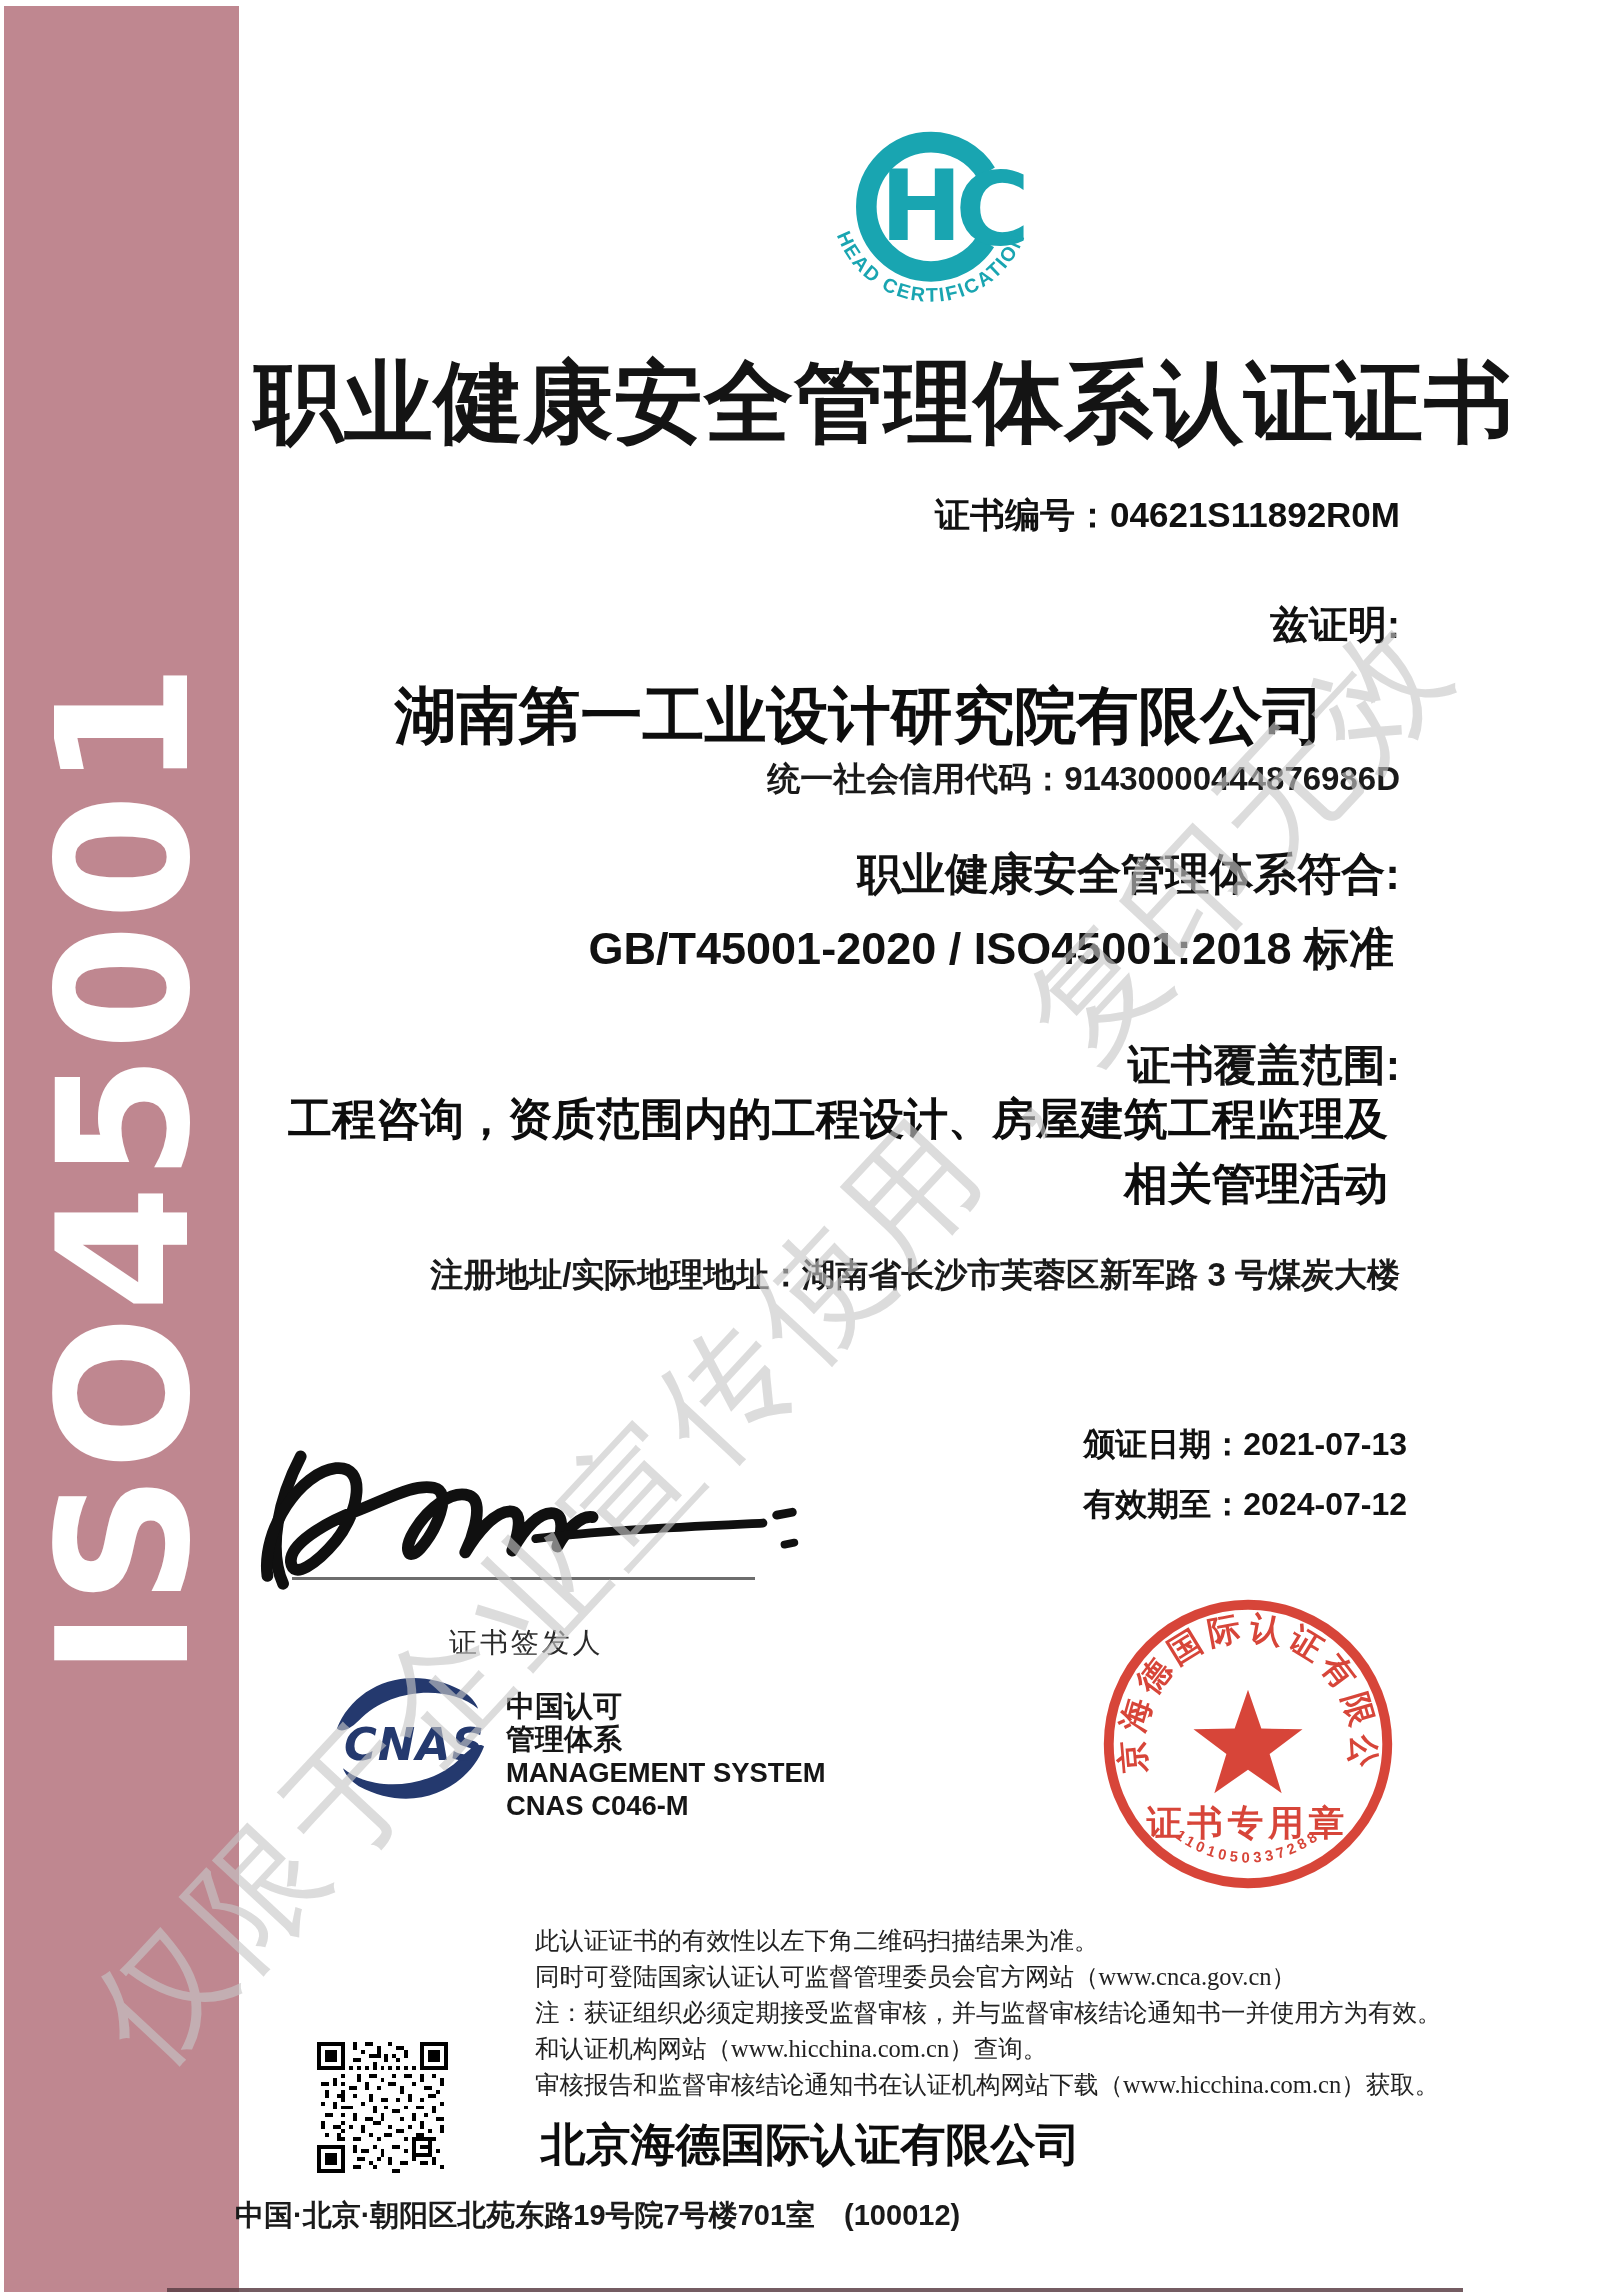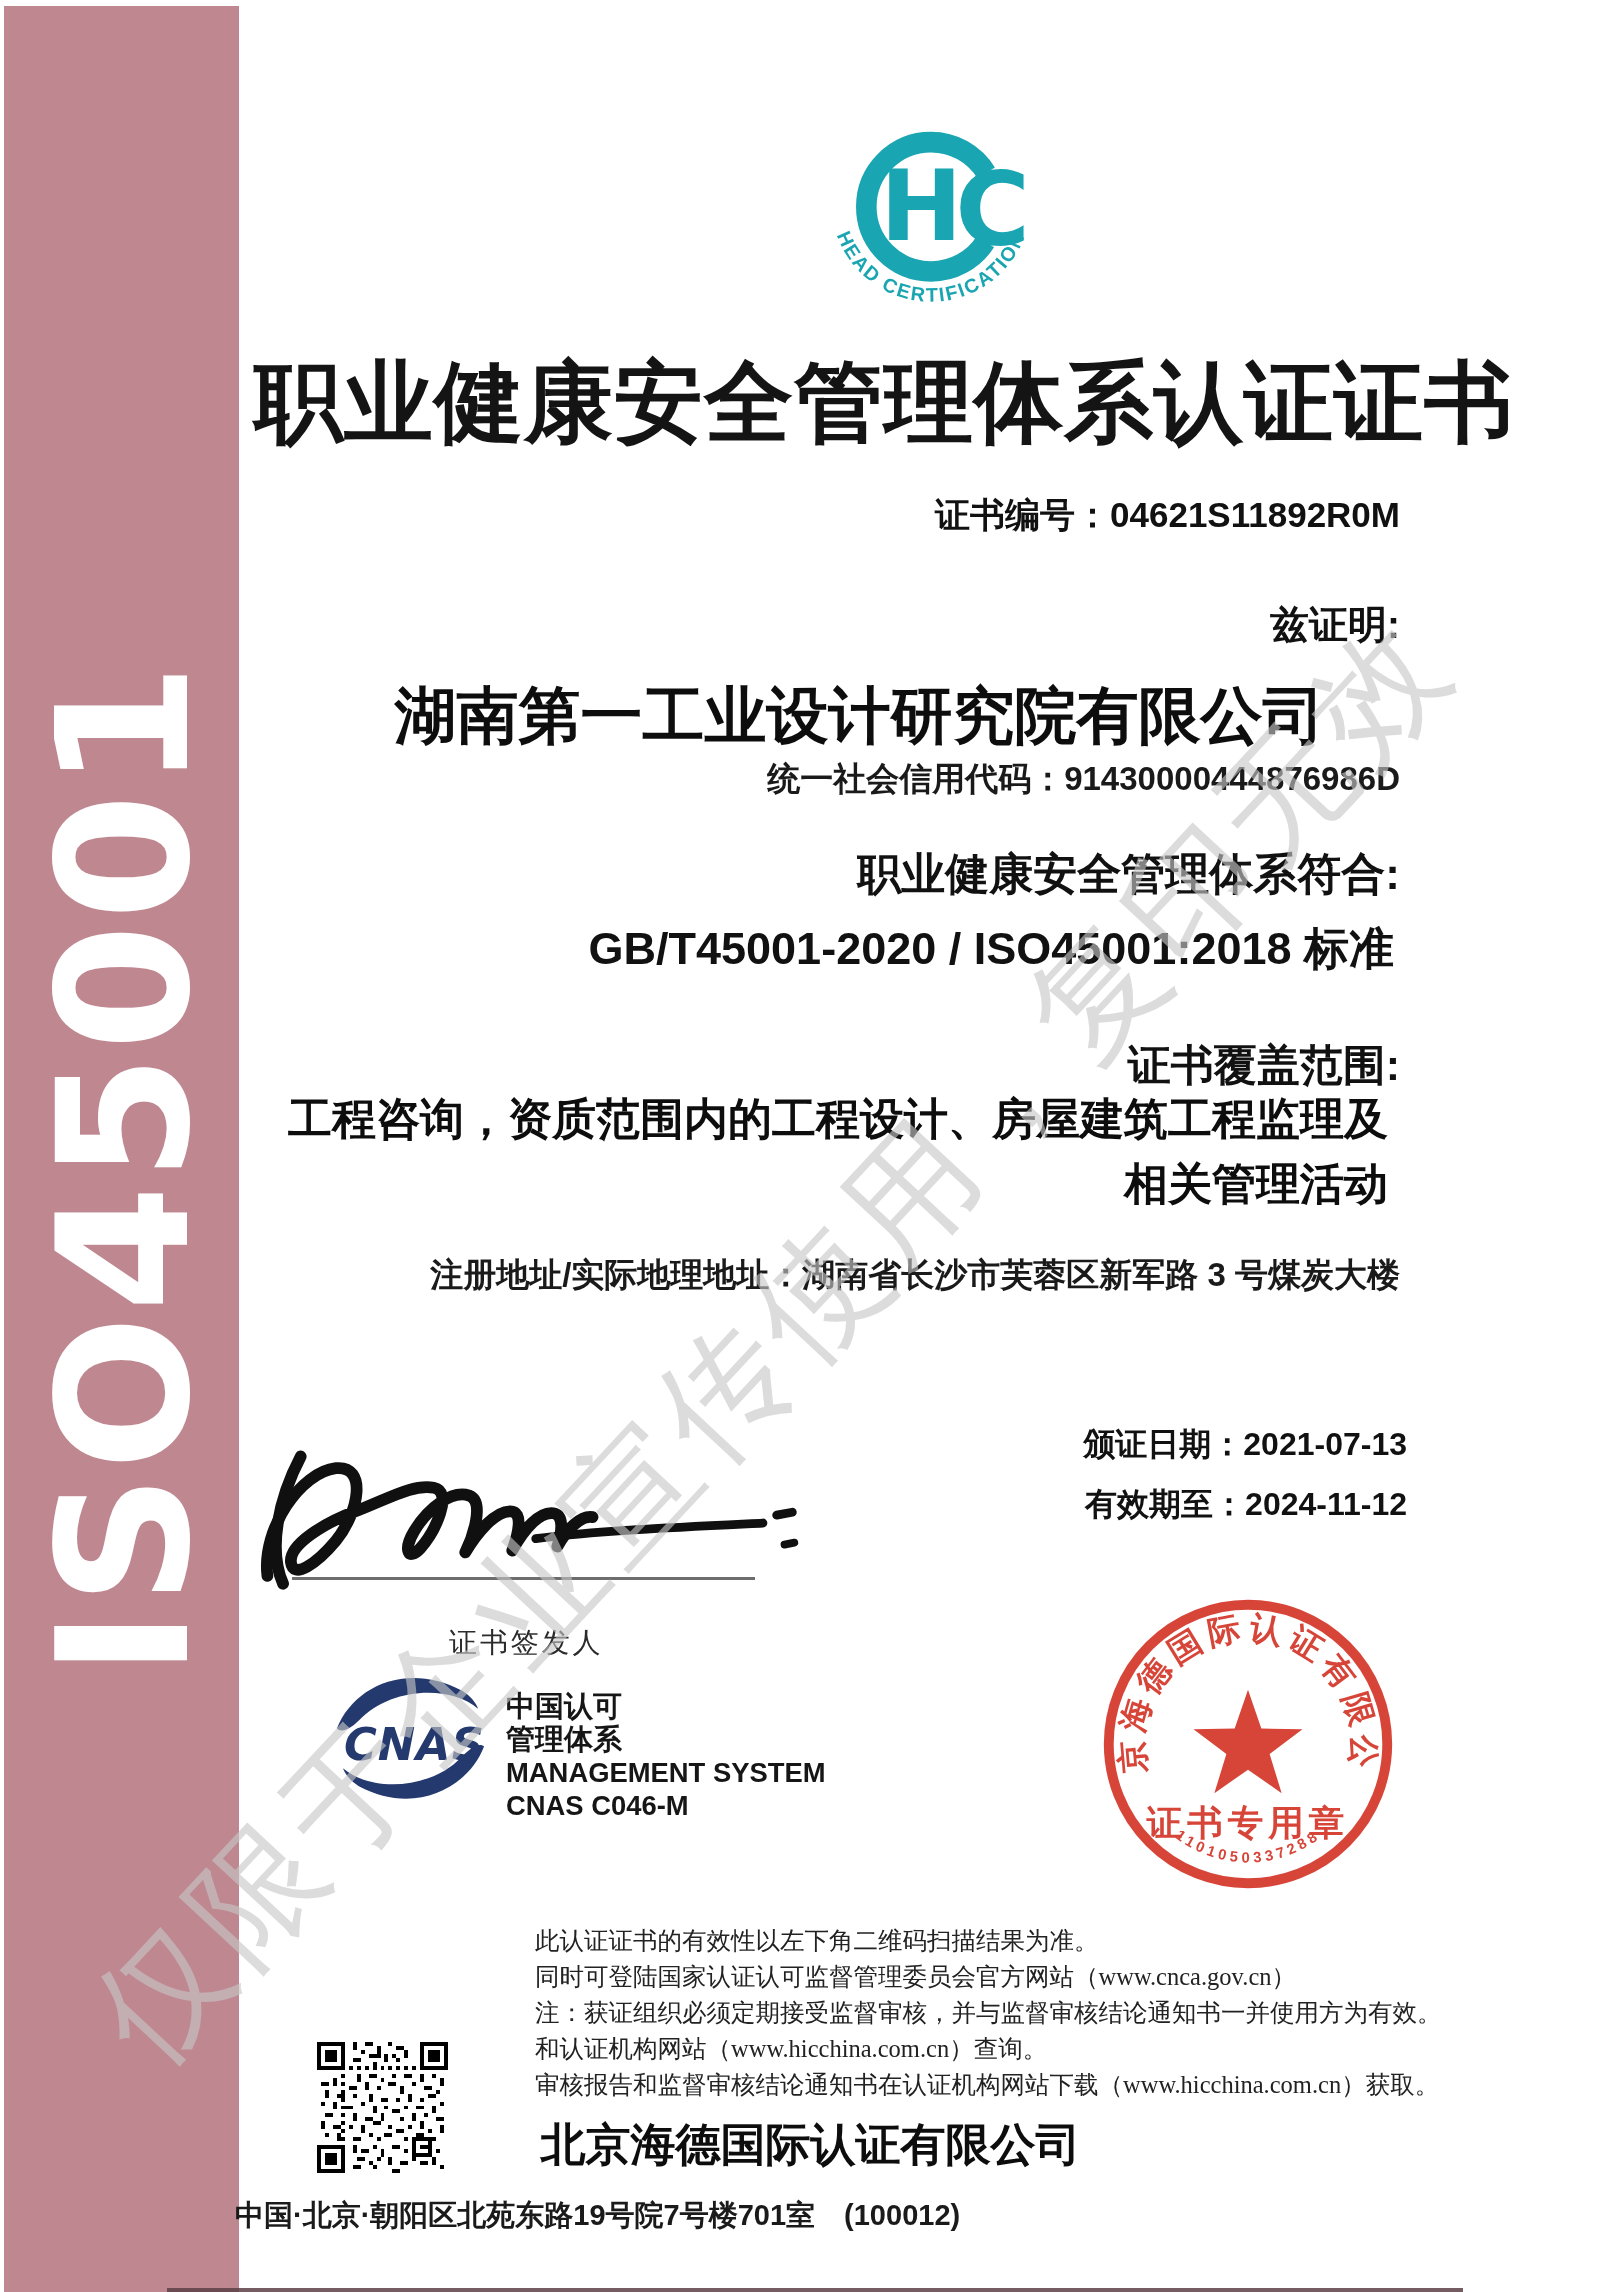--- a/index.html
+++ b/index.html
@@ -105,21 +105,21 @@
 
   <div class="reg-address">
     <span>注册地址/实际地理地址：</span><span>湖南省长沙市芙蓉区新军路 3 号煤炭大楼</span>
   </div>
 
   <div class="dates">
     <div class="date-row">
       <span>颁证日期：</span><span>2021-07-13</span>
     </div>
     <div class="date-row">
-      <span>有效期至：</span><span>2024-11-12</span>
+      <span>有效期至：</span><span>2024-07-12</span>
     </div>
   </div>
 
   <div class="signature">
     <svg width="568" height="211" viewBox="0 0 580 215">
       <g fill="none" stroke="#101010" stroke-linecap="round" stroke-linejoin="round">
         <path stroke-width="12" d="M62 38 C40 80 28 132 44 168"></path>
         <path stroke-width="12" d="M28 160 C22 112 62 54 98 50 C130 47 122 94 98 124 C78 148 54 164 52 146 C50 128 86 106 118 94 C152 81 176 66 198 70 C218 74 200 114 184 132 C172 145 166 134 178 114 C192 91 216 72 234 78 C250 84 238 120 230 136 C242 116 260 94 276 94 C290 94 284 118 278 134 C290 112 306 94 320 96 C332 98 328 118 324 130 C334 112 348 98 360 100"></path>
         <path stroke-width="9" d="M302 122 C362 114 452 110 534 106"></path>
         <path stroke-width="9" d="M548 98 l16 -3"></path>

